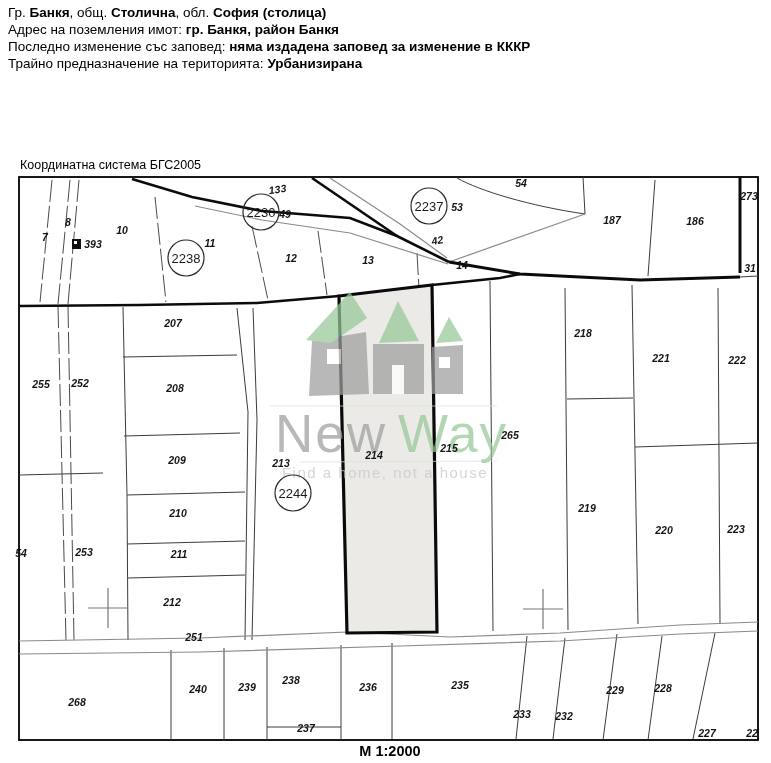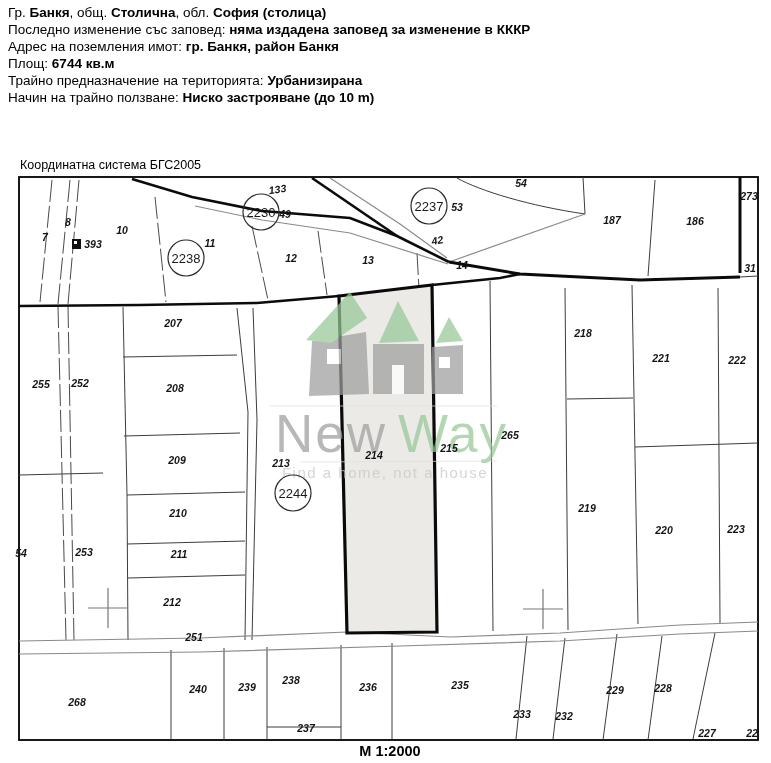--- a/index.html
+++ b/index.html
@@ -28,25 +28,23 @@
   .wm-tag{font:15px "Liberation Sans",sans-serif;fill:#c6c6c6;letter-spacing:1.5px;text-anchor:middle;}
   .wm-rule{stroke:#dedede;stroke-width:1;}
 </style>
 </head>
 <body>
 
 <div class="page">
 
   <div class="header" id="header-lines">
       <div class="hline"><span>Гр. </span><b>Банкя</b><span>, общ. </span><b>Столична</b><span>, обл. </span><b>София (столица)</b></div>
+      <div class="hline"><span>Адрес на поземления имот: </span><b>гр. Банкя, район Банкя</b></div>
       <div class="hline"><span>Последно изменение със заповед: </span><b>няма издадена заповед за изменение в КККР</b></div>
-      <div class="hline"><span>Адрес на поземления имот: </span><b>гр. Банкя, район Банкя</b></div>
-      <div class="hline"><span>Площ: </span><b>6744 кв.м</b></div>
       <div class="hline"><span>Трайно предназначение на територията: </span><b>Урбанизирана</b></div>
-      <div class="hline"><span>Начин на трайно ползване: </span><b>Ниско застрояване (до 10 m)</b></div>
     </div>
 
   <svg class="map" width="771" height="763" viewBox="0 0 771 763">
 
     <text class="crs" x="20" y="169">Координатна система БГС2005</text>
 
     <rect class="frame" x="19" y="177" width="739" height="563"></rect>
 
     <g>
       <path class="thin-d" d="M52,180 L40,302 M70,180 L58,304 M79,180 L68,304

